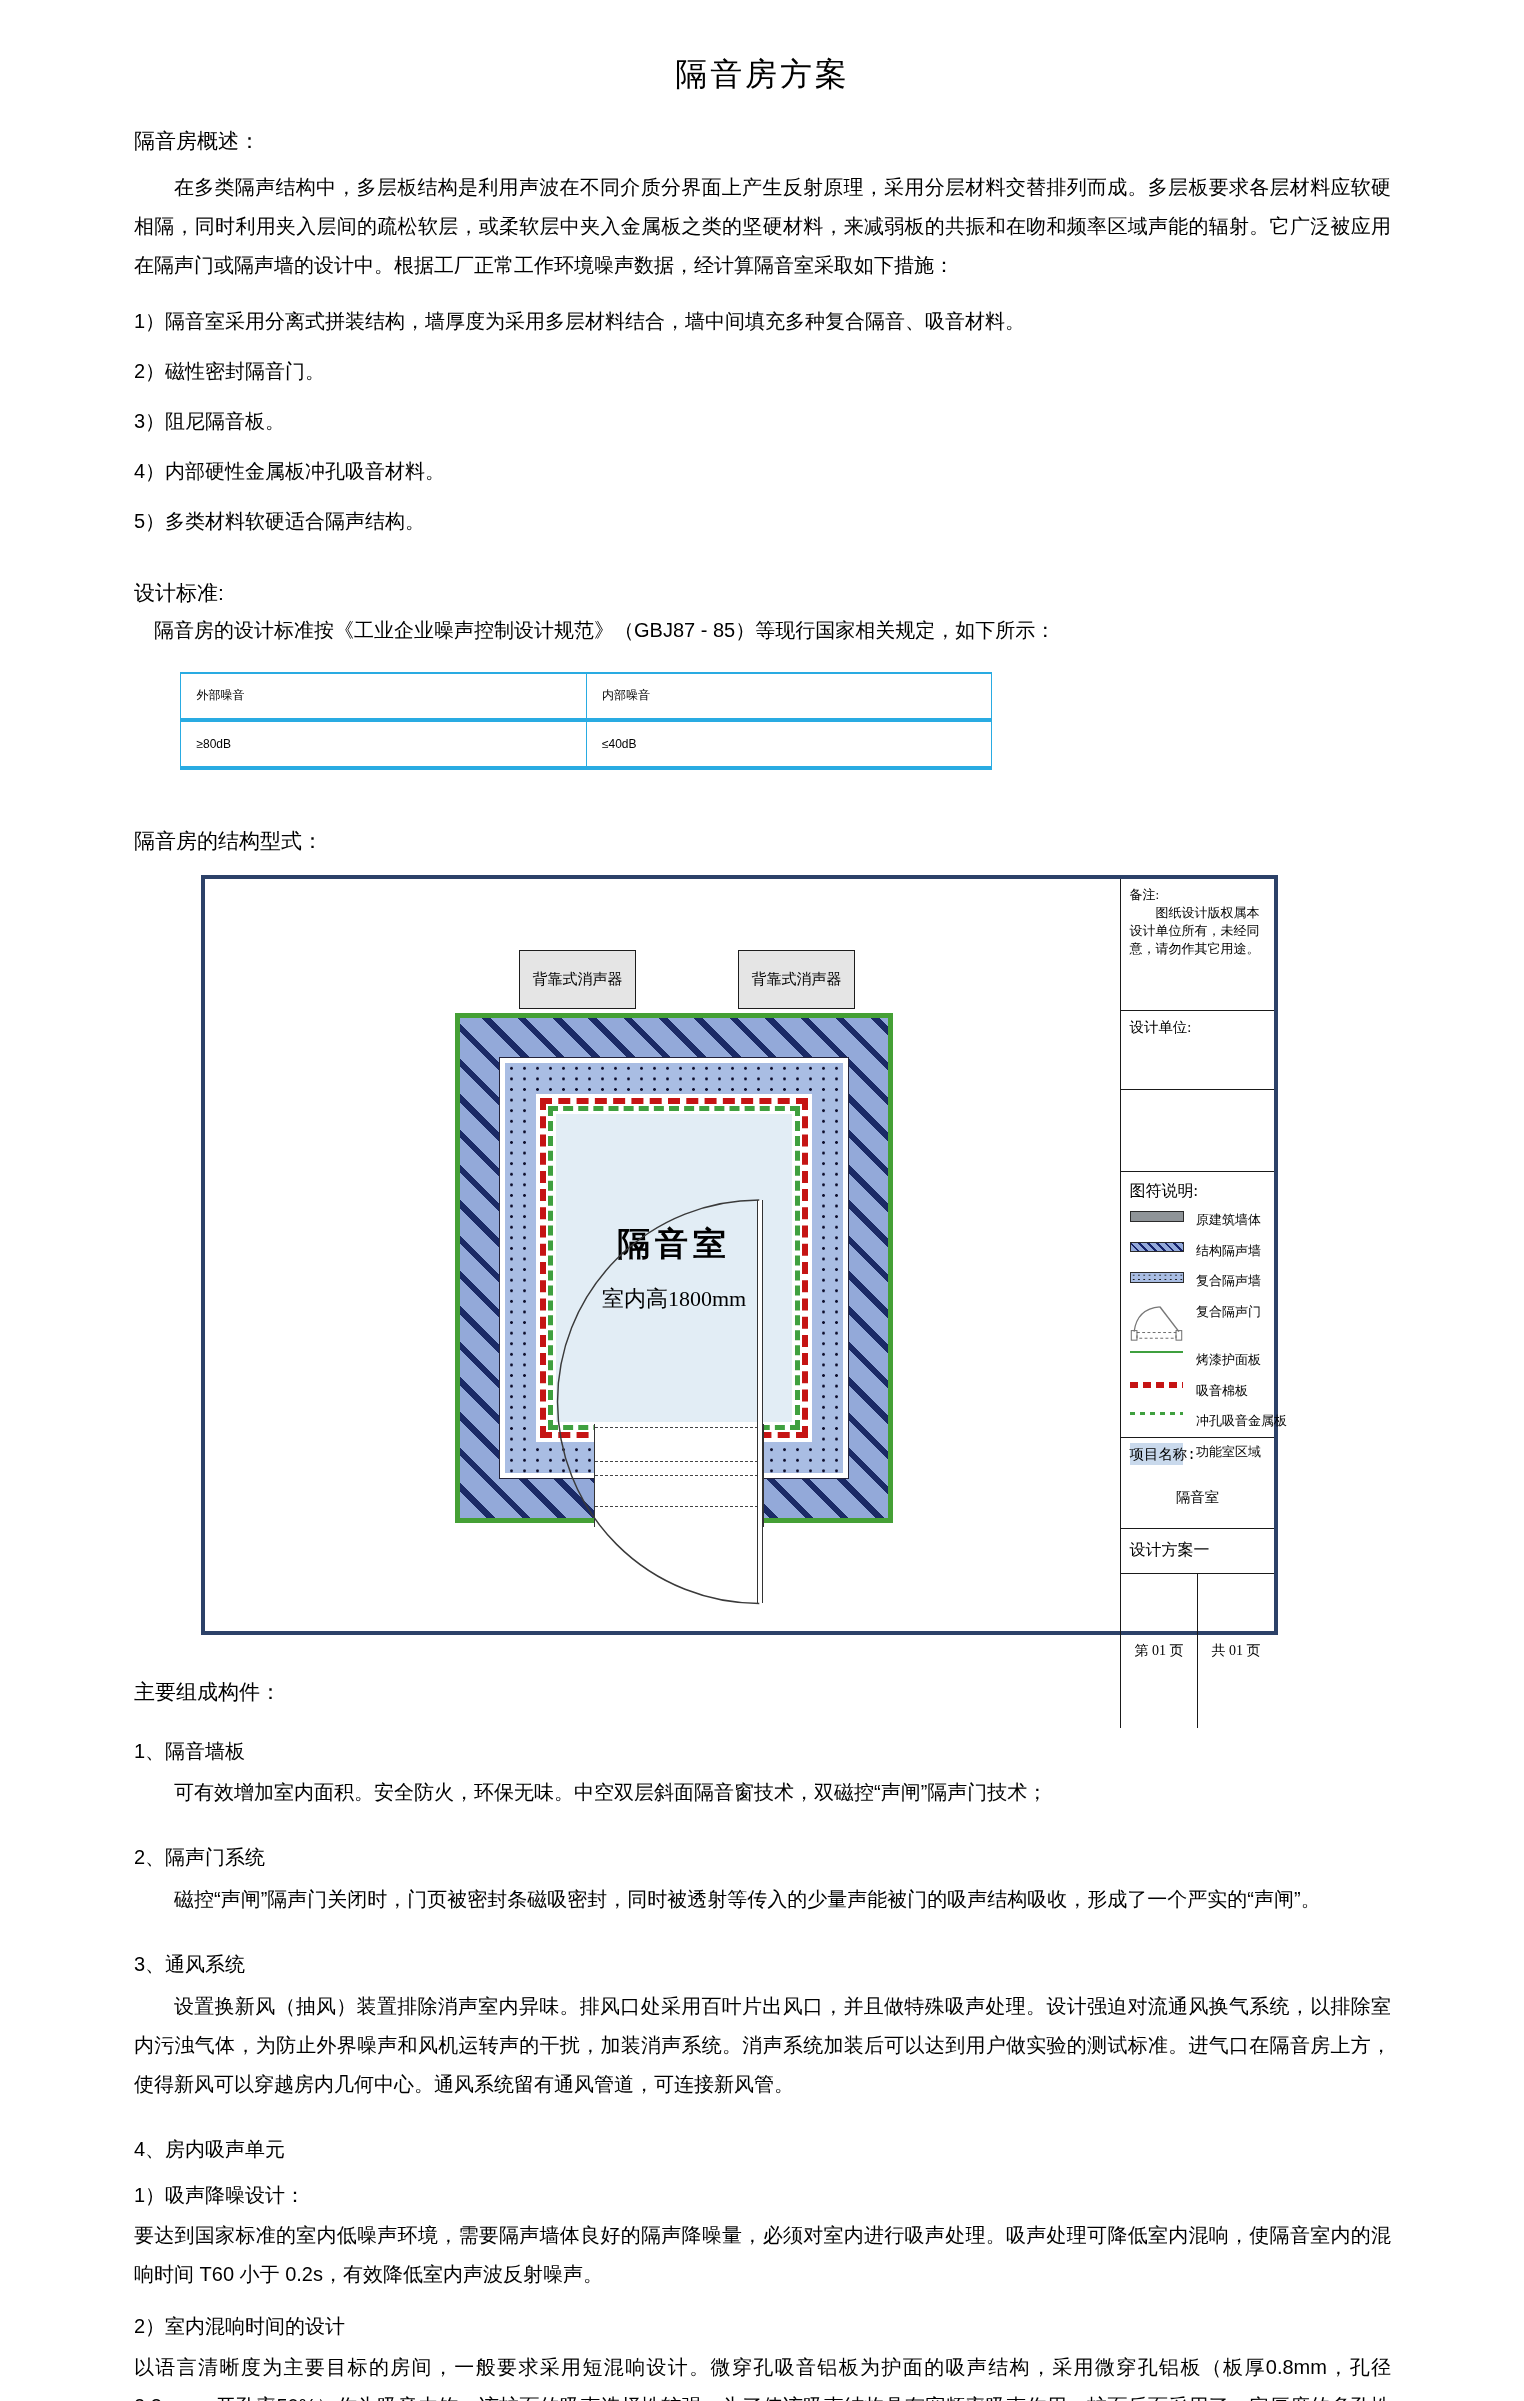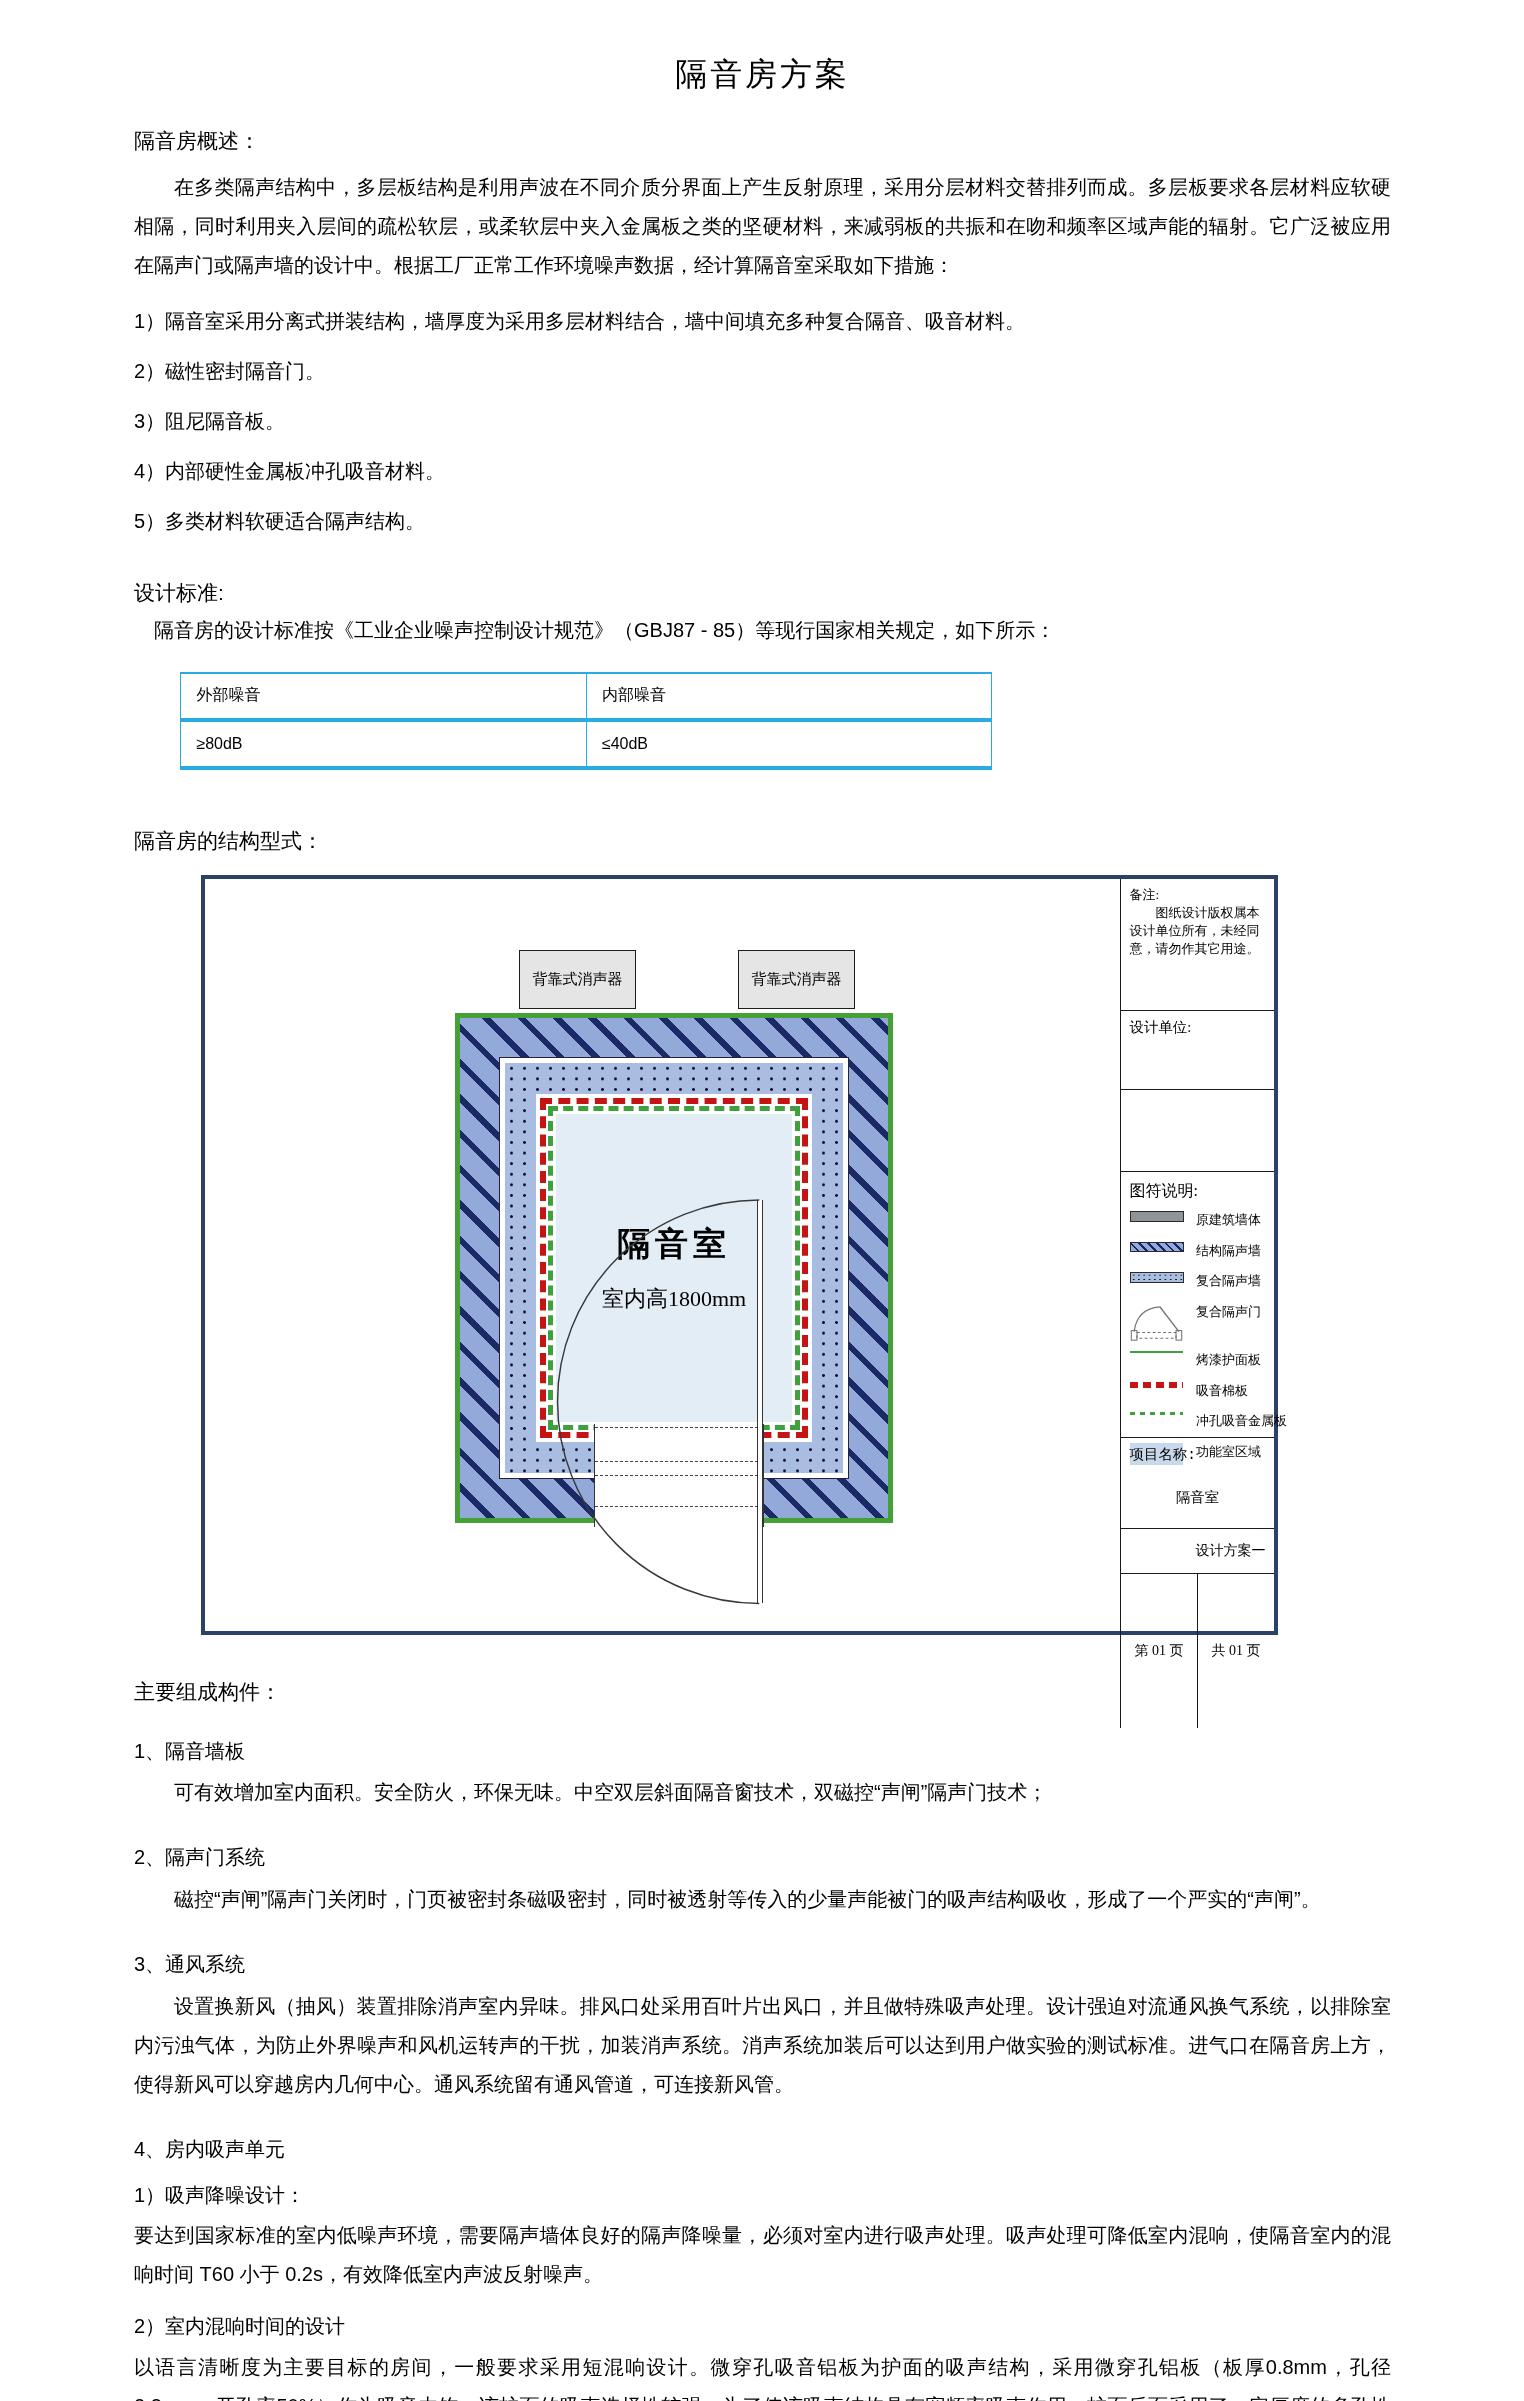--- a/index.html
+++ b/index.html
@@ -7,21 +7,21 @@
         font-family:"Liberation Sans","DejaVu Sans",sans-serif;color:#000;}
   .content{padding:0 134px;}
   .doc-title{margin-top:53px;font-size:32px;text-align:center;letter-spacing:2.9px;font-weight:500;}
   .sec-head{font-size:21px;margin-top:34px;}
   .body-p{font-size:20px;line-height:1.95;margin-top:12.5px;text-align:justify;}
   .indent2{text-indent:2em;}
   .indent1{text-indent:1em;}
   .measure{font-size:20px;margin-top:23px;}
   
   .std-table{margin-top:21.6px;margin-left:46px;width:812px;border-collapse:collapse;}
-  .std-table td{width:50%;font-size:16px;height:42px;padding-left:15.4px;background:#fff;
+  .std-table td{width:50%;font-size:12px;height:42px;padding-left:15.4px;background:#fff;
       border-left:1.4px solid var(--tb);border-right:1.4px solid var(--tb);}
   .std-table tr.hrow td{border-top:2.9px solid var(--tb);border-bottom:4.3px solid var(--tb);}
   .std-table tr.vrow td{border-bottom:4.3px solid var(--tb);}
   
   .diagram{position:relative;margin-top:20px;margin-left:67px;width:1069px;height:752px;
       border:4.8px solid #2c4168;background:#fff;font-family:"Liberation Serif","DejaVu Serif",serif;}
   .draw{position:absolute;left:0;top:0;width:914px;height:752px;}
   .silencer{position:absolute;height:57px;width:115px;background:#e5e5e5;border:1.9px solid #1d1d1d;
       display:flex;align-items:center;justify-content:center;font-size:15px;}
   .room{position:absolute;left:250px;top:134px;width:428px;height:500px;border:5.8px solid #45a035;background:#fff;}
@@ -59,21 +59,21 @@
   .sw-hatch{width:53px;height:8.6px;border:1px solid #2a2a2a;
       background:repeating-linear-gradient(45deg,#93a9d9 0 4.3px,#15226b 4.3px 6.2px);}
   .sw-dot{width:53px;height:8.6px;border:1px solid #2a2a2a;background-color:#a9bde3;
       background-image:radial-gradient(#111 0.8px,transparent 1px);background-size:5.3px 4.3px;}
   .sw-gline{width:53px;height:0;border-top:2.4px solid #3fa03f;}
   .sw-rdash{width:53px;height:6.2px;background:repeating-linear-gradient(90deg,#c51414 0 7.7px,transparent 7.7px 13px);}
   .sw-gdash{width:53px;height:2.9px;background:repeating-linear-gradient(90deg,#3fa03f 0 5.3px,transparent 5.3px 10px);}
   .sw-area{width:53px;height:22px;background:#c9d9ec;}
   .tb-project{height:91px;font-size:14.4px;font-family:Liberation Mono, monospace;}
   .tb-proj-name{text-align:center;margin-top:24px;}
-  .tb-scheme{height:45px;font-size:14px;display:flex;align-items:center;justify-content:flex-end;}
+  .tb-scheme{height:45px;font-size:16px;display:flex;align-items:center;justify-content:flex-start;}
   .tb-pages{flex:1;display:flex;padding:0;border-bottom:none;}
   .tb-page-cell{flex:1;display:flex;align-items:center;justify-content:center;font-size:14px;}
   .tb-page-cell + .tb-page-cell{border-left:1.4px solid #1a1a1a;}
   
   .comp-title{font-size:20px;margin-top:32px;}
 </style>
 </head>
 <body>
 
 <div class="page" style="--tb:#29abe2;">

